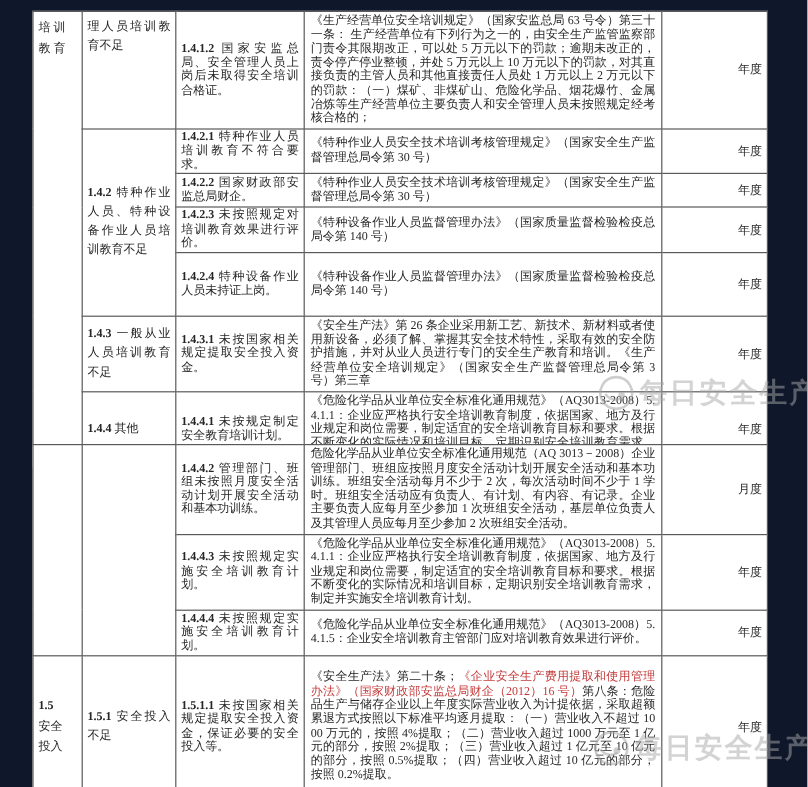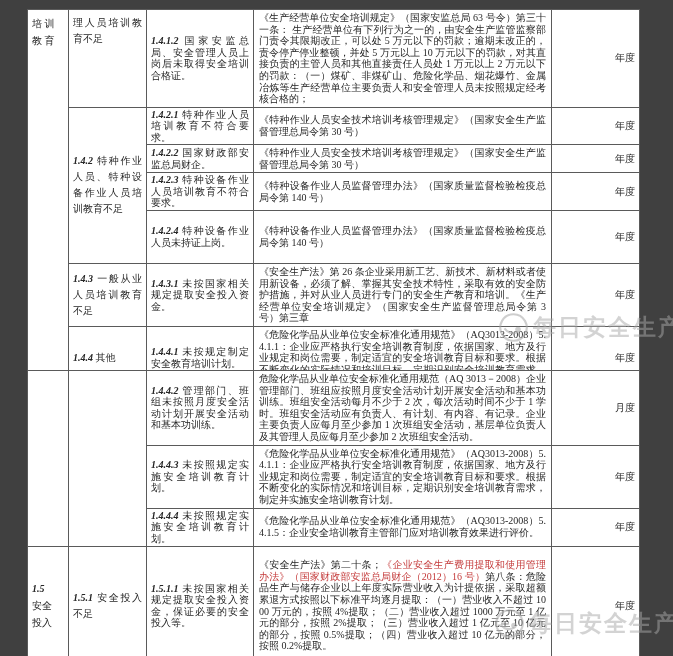--- a/index.html
+++ b/index.html
@@ -1,30 +1,30 @@
 <!DOCTYPE html>
 <html><head>
 <meta charset="utf-8">
 <style>
   html,body{margin:0;padding:0;background:#fff;}
-  .page{position:relative;width:673px;height:656px;background:#404040;overflow:hidden;
+  .page{position:relative;width:673px;height:656px;background:#0f172a;overflow:hidden;
         font-family:"Liberation Serif", serif;color:#262626;}
   table{border-collapse:collapse;table-layout:fixed;position:absolute;left:27px;background:#fff;}
   #t1{top:9px;}
   #t2{top:370px;}
   td{border:1px solid #5a5a5a;padding:1px 4px;font-size:10px;vertical-align:middle;
      word-break:break-all;}
   .c1{width:32px;line-height:17px;text-align:justify;}
   .c2{width:69px;line-height:16px;text-align:justify;text-align-last:left;}
   .c3{width:98px;line-height:11.5px;text-align:justify;text-align-last:left;}
   .c4{width:287px;line-height:11.6px;text-align:justify;text-align-last:left;padding:2px 5px;}
   .c5{width:79px;text-align:right;}
   .vtop{vertical-align:top;padding-top:5px;}
   .preline{white-space:pre-line;}
-  .num{font-weight:bold;font-style:italic;}
+  .num{font-weight:bold;}
   .red{color:#c43a3a;}
   .wm{position:absolute;display:flex;align-items:center;z-index:5;pointer-events:none;
       color:rgba(165,165,165,0.55);}
   .wm svg{width:33px;height:33px;margin-right:3px;flex:none;}
   .wmtext{font-family:"Liberation Sans", sans-serif;font-size:23px;font-weight:bold;
           letter-spacing:2px;color:rgba(168,168,168,0.5);white-space:nowrap;}
   #wm1{left:497px;top:311px;}
   #wm2{left:493px;top:607px;}
 </style>
 </head>
@@ -47,21 +47,21 @@
       <td class="c3"><span class="num">1.4.2.1 </span><span>特种作业人员培训教育不符合要求。</span></td>
       <td class="c4">《特种作业人员安全技术培训考核管理规定》（国家安全生产监督管理总局令第 30 号）</td>
       <td class="c5">年度</td>
     </tr>
     <tr style="height:28px;">
       <td class="c3"><span class="num">1.4.2.2 </span><span>国家财政部安监总局财企。</span></td>
       <td class="c4">《特种作业人员安全技术培训考核管理规定》（国家安全生产监督管理总局令第 30 号）</td>
       <td class="c5">年度</td>
     </tr>
     <tr style="height:35px;">
-      <td class="c3"><span class="num">1.4.2.3 </span><span>特种设备作业人员培训教育不符合要求。</span></td>
+      <td class="c3"><span class="num">1.4.2.3 </span><span>未按照规定对培训教育效果进行评价。</span></td>
       <td class="c4">《特种设备作业人员监督管理办法》（国家质量监督检验检疫总局令第 140 号）</td>
       <td class="c5">年度</td>
     </tr>
     <tr style="height:53px;">
       <td class="c3"><span class="num">1.4.2.4 </span><span>特种设备作业人员未持证上岗。</span></td>
       <td class="c4">《特种设备作业人员监督管理办法》（国家质量监督检验检疫总局令第 140 号）</td>
       <td class="c5">年度</td>
     </tr>
     <tr style="height:44px;">
       <td class="c2"><span class="num">1.4.3 </span><span>一般从业人员培训教育不足</span></td>

